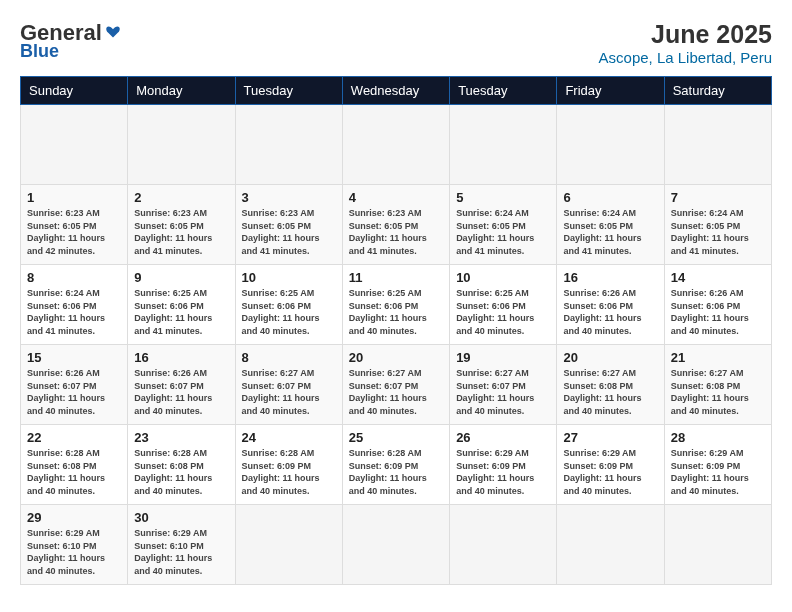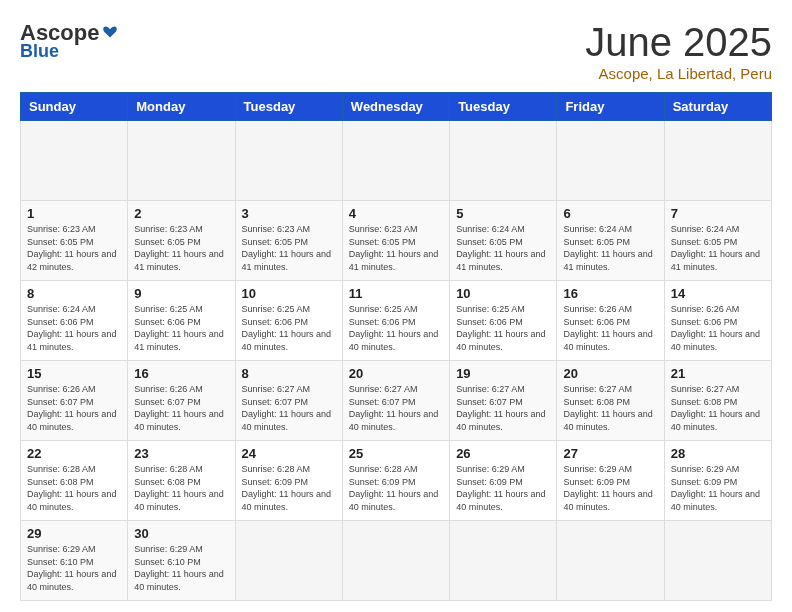--- a/index.html
+++ b/index.html
@@ -28,38 +28,38 @@
     }
     .logo-row {
       display: flex;
       align-items: center;
       gap: 2px;
     }
     .title-block {
       text-align: right;
     }
     .title-month {
-      font-size: 40px;
-      font-weight: normal;
+      font-size: 25px;
+      font-weight: bold;
       color: #333;
     }
     .title-location {
       font-size: 15px;
-      color: #a16207;
+      color: #0369a1;
     }
     .calendar {
       width: 100%;
       border-collapse: collapse;
       border: 1px solid #ccc;
     }
     .calendar th {
-      background: #1d4ed8;
+      background: #0f172a;
       color: #fff;
       font-size: 13px;
-      font-weight: bold;
+      font-weight: normal;
       padding: 6px 8px;
       text-align: left;
       border: 1px solid #1a5fa8;
     }
     .calendar td {
       vertical-align: top;
       padding: 5px 6px;
       font-size: 9.5px;
       color: #333;
       border: 1px solid #ddd;
@@ -75,32 +75,33 @@
       font-size: 13px;
       font-weight: bold;
       color: #222;
       display: block;
       margin-bottom: 2px;
     }
     .day-info {
       font-size: 9px;
       color: #444;
       line-height: 1.4;
+      font-weight: bold;
     }
     tr:nth-child(even) td:not(.empty) {
       background: #f9f9f9;
     }
   </style>
 </head>
 <body>
 
 <div class="header">
   <div class="logo">
     <div class="logo-row">
-      <span style="font-size:22px;font-weight:bold;color:#333;">Ascope</span>
+      <span style="font-size:22px;font-weight:bold;color:#333;">General</span>
       <svg class="logo-bird" viewBox="0 0 24 20">
         <path d="M20 2 C18 0, 14 2, 12 5 C10 2, 6 0, 4 2 C2 4, 3 8, 6 10 L12 16 L18 10 C21 8, 22 4, 20 2Z" fill="#1a5fa8"></path>
       </svg>
     </div>
     <span style="font-size:18px;font-weight:bold;color:#1a5fa8;margin-top:-5px;">Blue</span>
   </div>
   <div class="title-block">
     <div class="title-month">June 2025</div>
     <div class="title-location">Ascope, La Libertad, Peru</div>
   </div>

